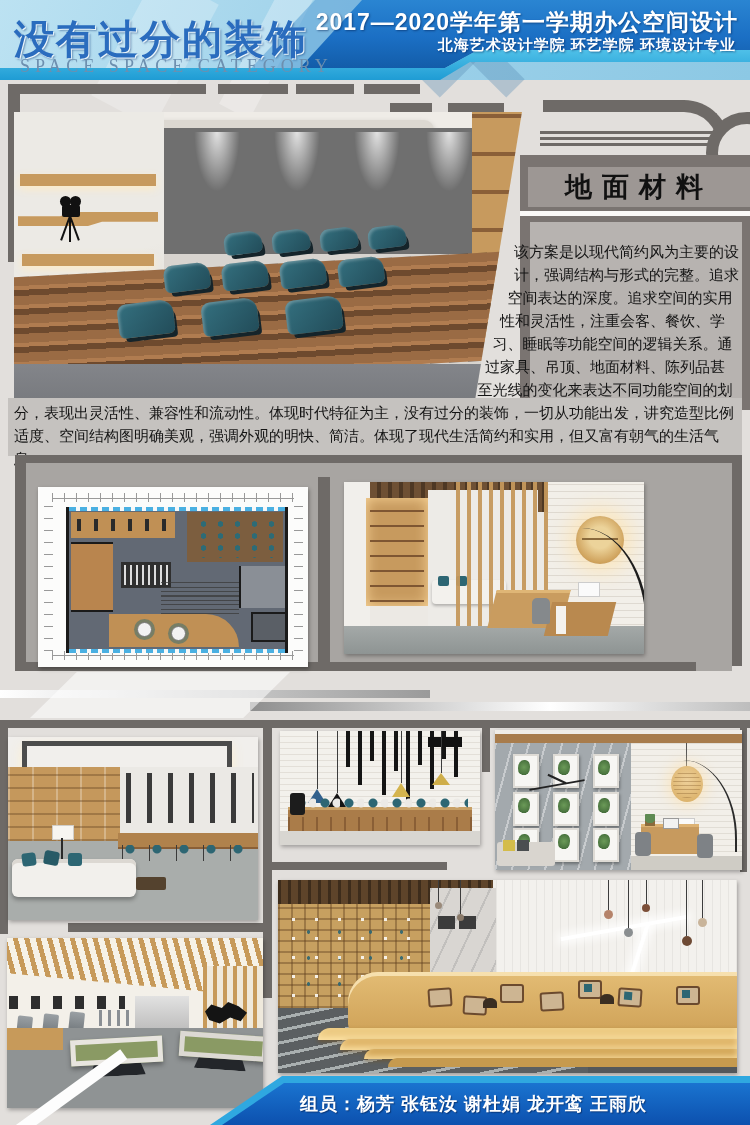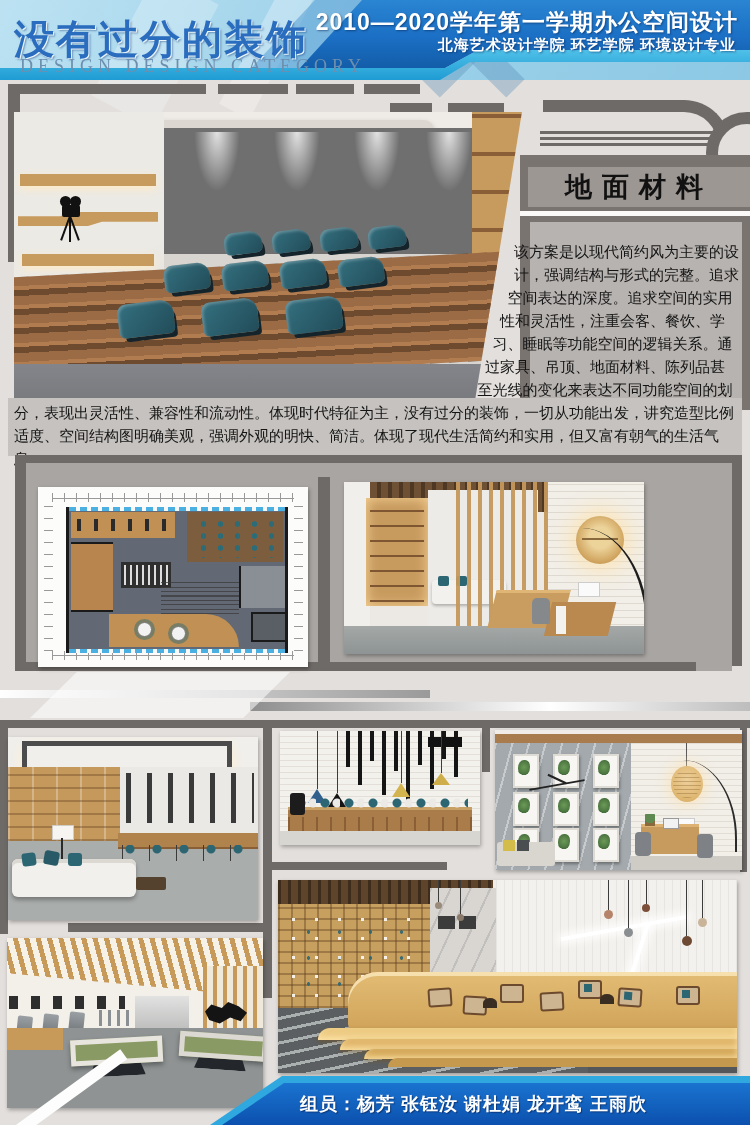--- a/index.html
+++ b/index.html
@@ -45,22 +45,22 @@
 
   <div class="a" style="left:0;top:0;width:750px;height:80px;background:linear-gradient(115deg,#bce2f2 0%,#9fd2ea 45%,#8cc8e4 100%);">
     <div class="a" style="left:120px;top:-20px;width:70px;height:140px;background:rgba(255,255,255,.25);transform:rotate(28deg);"></div>
     <div class="a" style="left:250px;top:-20px;width:34px;height:140px;background:rgba(255,255,255,.3);transform:rotate(28deg);"></div>
     <div class="a" style="left:460px;top:-14px;width:26px;height:120px;background:rgba(90,140,180,.35);transform:rotate(45deg);"></div>
     <div class="a" style="left:460px;top:-14px;width:26px;height:120px;background:rgba(90,140,180,.35);transform:rotate(-45deg);"></div>
     <div class="a" style="left:0;top:0;width:750px;height:80px;background:#66a8d8;opacity:.65;clip-path:polygon(315px 0,418px 0,330px 80px,240px 80px);"></div>
     <div class="a" style="left:0;top:0;width:750px;height:68px;background:linear-gradient(180deg,#2a85d2 0%,#1b6fc4 55%,#135da9 100%);clip-path:polygon(362px 0,750px 0,750px 50px,478px 50px,445px 68px,300px 68px);"></div>
     <div class="a" style="left:0;top:50px;width:750px;height:30px;background:linear-gradient(180deg,#4fc0e8,#1f9cd4);clip-path:polygon(0 18px,445px 18px,478px 0,750px 0,750px 12px,470px 12px,440px 30px,0 30px);"></div>
     <div class="a title-cn" style="left:14px;top:12px;">没有过分的装饰</div>
-    <div class="a title-en" style="left:20px;top:56px;">DESIGN DESIGN CATEGORY</div>
-    <div class="a hdr-line1" style="right:12px;top:7px;">2010—2020学年第一学期办公空间设计</div>
+    <div class="a title-en" style="left:20px;top:56px;">SPACE SPACE CATEGORY</div>
+    <div class="a hdr-line1" style="right:12px;top:7px;">2017—2020学年第一学期办公空间设计</div>
     <div class="a hdr-line2" style="right:14px;top:36px;">北海艺术设计学院 环艺学院 环境设计专业</div>
   </div>
 
   <div class="a gbar" style="left:8px;top:84px;width:12px;height:178px;"></div>
   <div class="a gbar" style="left:8px;top:84px;width:198px;height:10px;"></div>
   <div class="a gbar" style="left:218px;top:84px;width:70px;height:10px;"></div>
   <div class="a gbar" style="left:296px;top:84px;width:58px;height:10px;"></div>
   <div class="a gbar" style="left:364px;top:84px;width:56px;height:10px;"></div>
   <div class="a gbar" style="left:390px;top:103px;width:42px;height:9px;"></div>
   <div class="a gbar" style="left:448px;top:103px;width:56px;height:9px;"></div>

